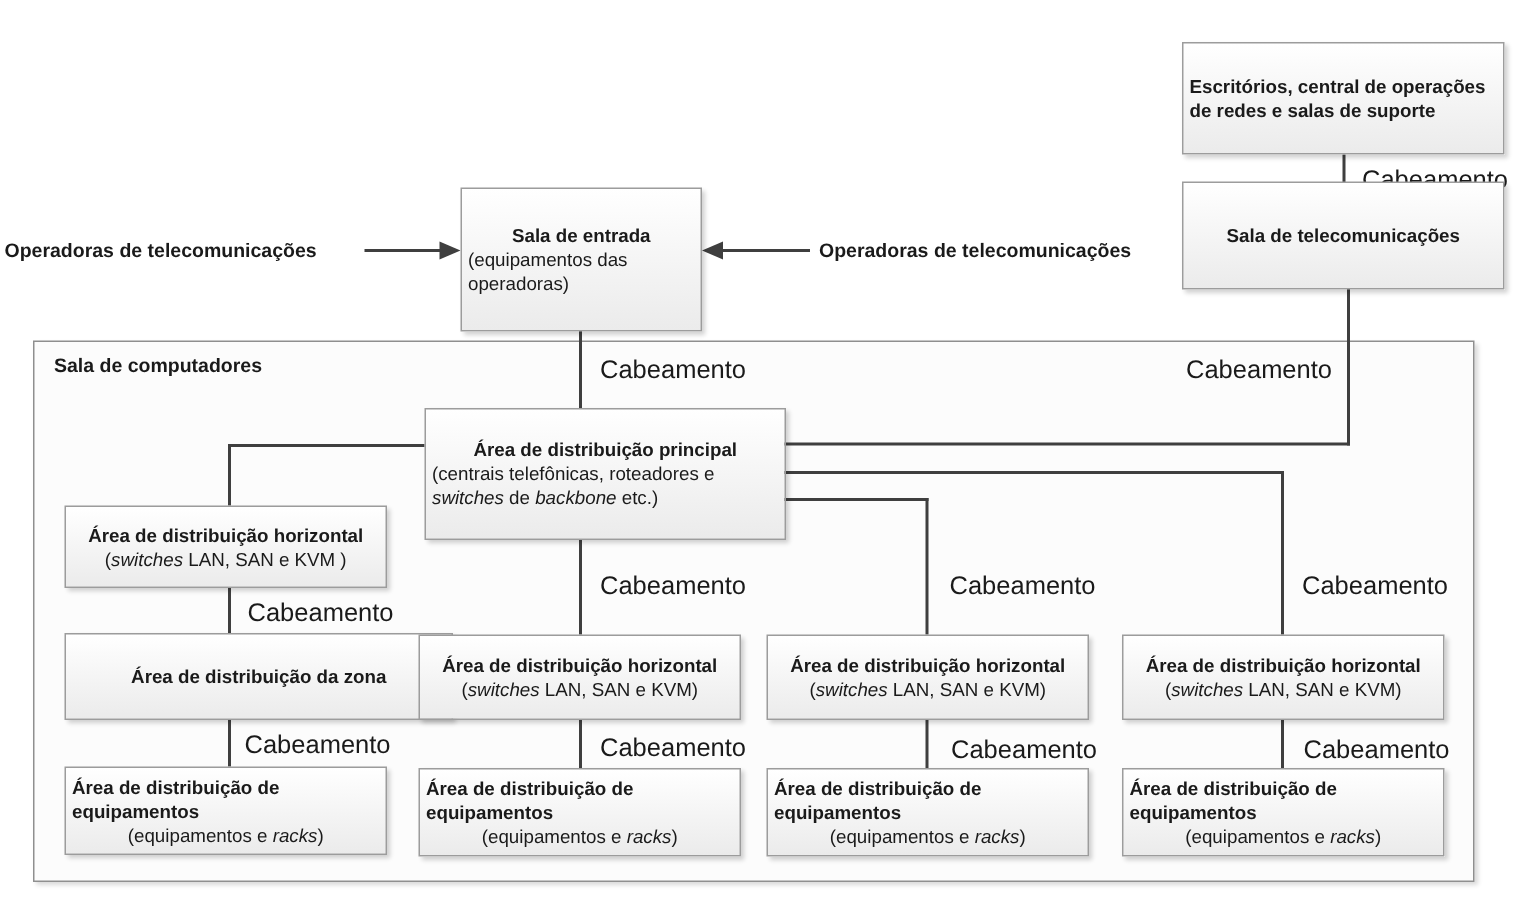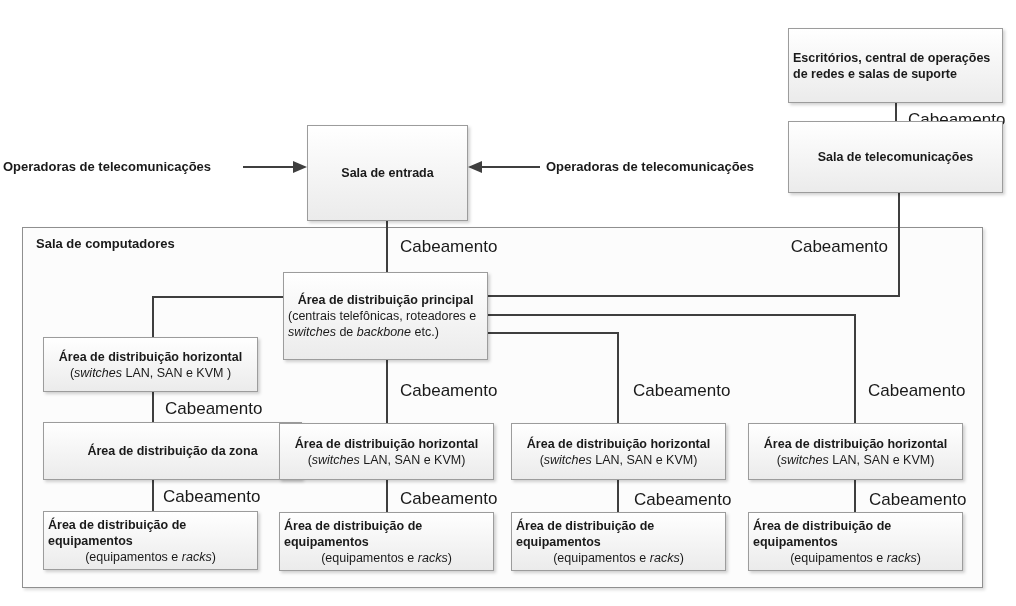--- a/index.html
+++ b/index.html
@@ -78,23 +78,24 @@
   <div class="node" style="left:788px;top:28px;width:215px;height:75px;">
     <div class="title">Escritórios, central de operações de redes e salas de suporte</div>
   </div>
 
   <div class="node" style="left:788px;top:121px;width:215px;height:72px;">
     <div class="title">Sala de telecomunicações</div>
   </div>
 
   <div class="node" style="left:307px;top:125px;width:161px;height:96px;">
     <div class="title">Sala de entrada</div>
+    <div class="sub">(equipamentos das operadoras)</div>
   </div>
 
-  <div class="node" style="left:283px;top:272px;width:205px;height:88px;">
+  <div class="node" style="left:283px;top:272px;width:241px;height:88px;">
     <div class="title">Área de distribuição principal</div>
     <div class="sub"><span>(centrais telefônicas, roteadores e </span><span style="font-style: italic;">switches</span><span> de </span><span style="font-style: italic;">backbone</span><span> etc.)</span></div>
   </div>
 
   <div class="node" style="left:43px;top:337px;width:215px;height:55px;">
     <div class="title">Área de distribuição horizontal</div>
     <div class="sub"><span>(</span><span style="font-style: italic;">switches</span><span> LAN, SAN e KVM )</span></div>
   </div>
   <div class="node" style="left:43px;top:422px;width:259px;height:58px;">
     <div class="title">Área de distribuição da zona</div>

